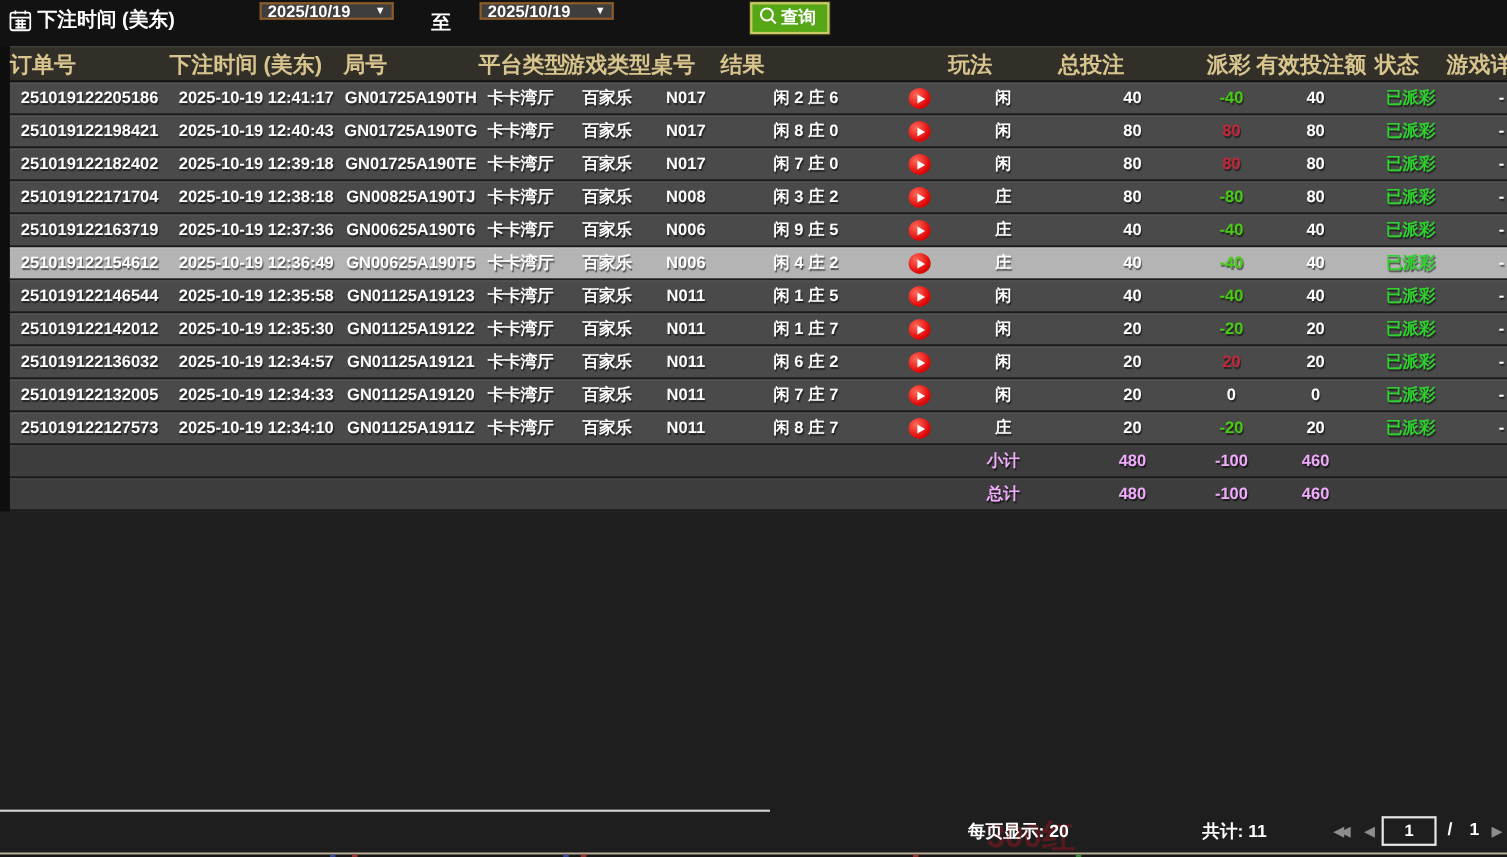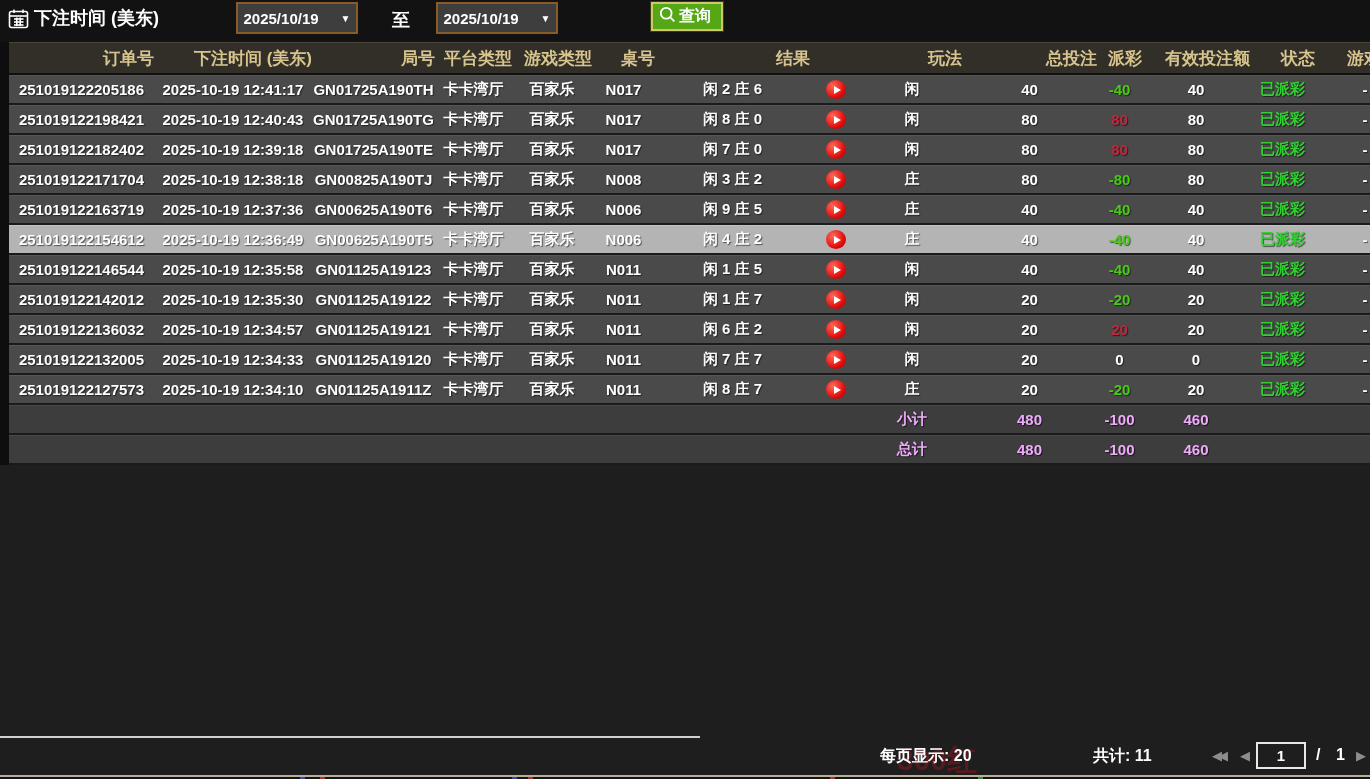--- a/index.html
+++ b/index.html
@@ -4,38 +4,38 @@
 <style>
   * { margin:0; padding:0; box-sizing:border-box; }
   html,body { width:1370px; height:779px; overflow:hidden; background:#1e1e1e;
     font-family:"Liberation Sans","DejaVu Sans",sans-serif; font-weight:700; position:relative; }
 
   
   .toolbar { position:absolute; left:0; top:0; width:1370px; height:42px; background:#121212; }
   .title-group { position:absolute; left:8px; top:6px; display:flex; align-items:center; gap:5px;
     color:#fff; font-size:18px; }
   .cal svg { display:block; }
-  .date-select { position:absolute; top:2px; width:122px; height:32px; background:#3e3e3e;
+  .date-select { position:absolute; top:2px; width:122px; height:16px; background:#3e3e3e;
     border:2px solid #8a5a28; color:#fff; font-size:15px; display:flex; align-items:center;
     justify-content:center; gap:22px; cursor:pointer; }
   .date-select .arr { font-size:10px; }
   #dateFrom { left:236px; } #dateTo { left:436px; }
   .to { position:absolute; left:392px; top:8px; color:#fff; font-size:18px; }
-  .query { position:absolute; left:651px; top:2px; height:29px; padding:0 10px 0 6px;
+  .query { position:absolute; left:682px; top:2px; height:29px; padding:0 10px 0 6px;
     background:#55a716; border:2px solid #cdc96b; box-shadow:0 0 0 1px #3c3c12;
     color:#fff; font-size:16px; font-weight:700; display:flex; align-items:center; gap:3px;
     cursor:pointer; font-family:inherit; }
 
   
   .table { position:absolute; left:9px; top:42px; width:1406px; }
   .left-strip { position:absolute; left:0; top:42px; width:9px; height:423px; background:#0e0e0e; }
   .grid { display:grid; grid-template-columns:145px 158px 123px 77px 80px 63px 155px 52px 100px 135px 45px 108px 65px 100px; }
   .header { height:33px; background:#322f29; border-top:1px solid #4a463e; border-bottom:2px solid #101010;
     align-items:center; }
-  .hcell { text-align:right; color:#d8c58e; font-size:17px; white-space:nowrap; overflow:visible; }
+  .hcell { text-align:left; color:#d8c58e; font-size:20px; white-space:nowrap; overflow:visible; }
   .row { height:30px; background:#4a4a4a; border-top:1px solid #565656; border-bottom:2px solid #1b1b1b;
     align-items:center; cursor:pointer; }
   .row.selected { background:#b4b4b4; border-top-color:#c2c2c2; }
   .cell { text-align:center; color:#fff; font-size:15px; white-space:nowrap;
     text-shadow:1px 1px 1px rgba(0,0,0,.55); }
   .cell.negative { color:#46cc12; }
   .cell.positive { color:#c3273a; }
   .cell.zero { color:#ffffff; }
   .cell.status { color:#2ed32e; }
   .play { display:inline-flex; width:20px; height:19px; border-radius:50%;

